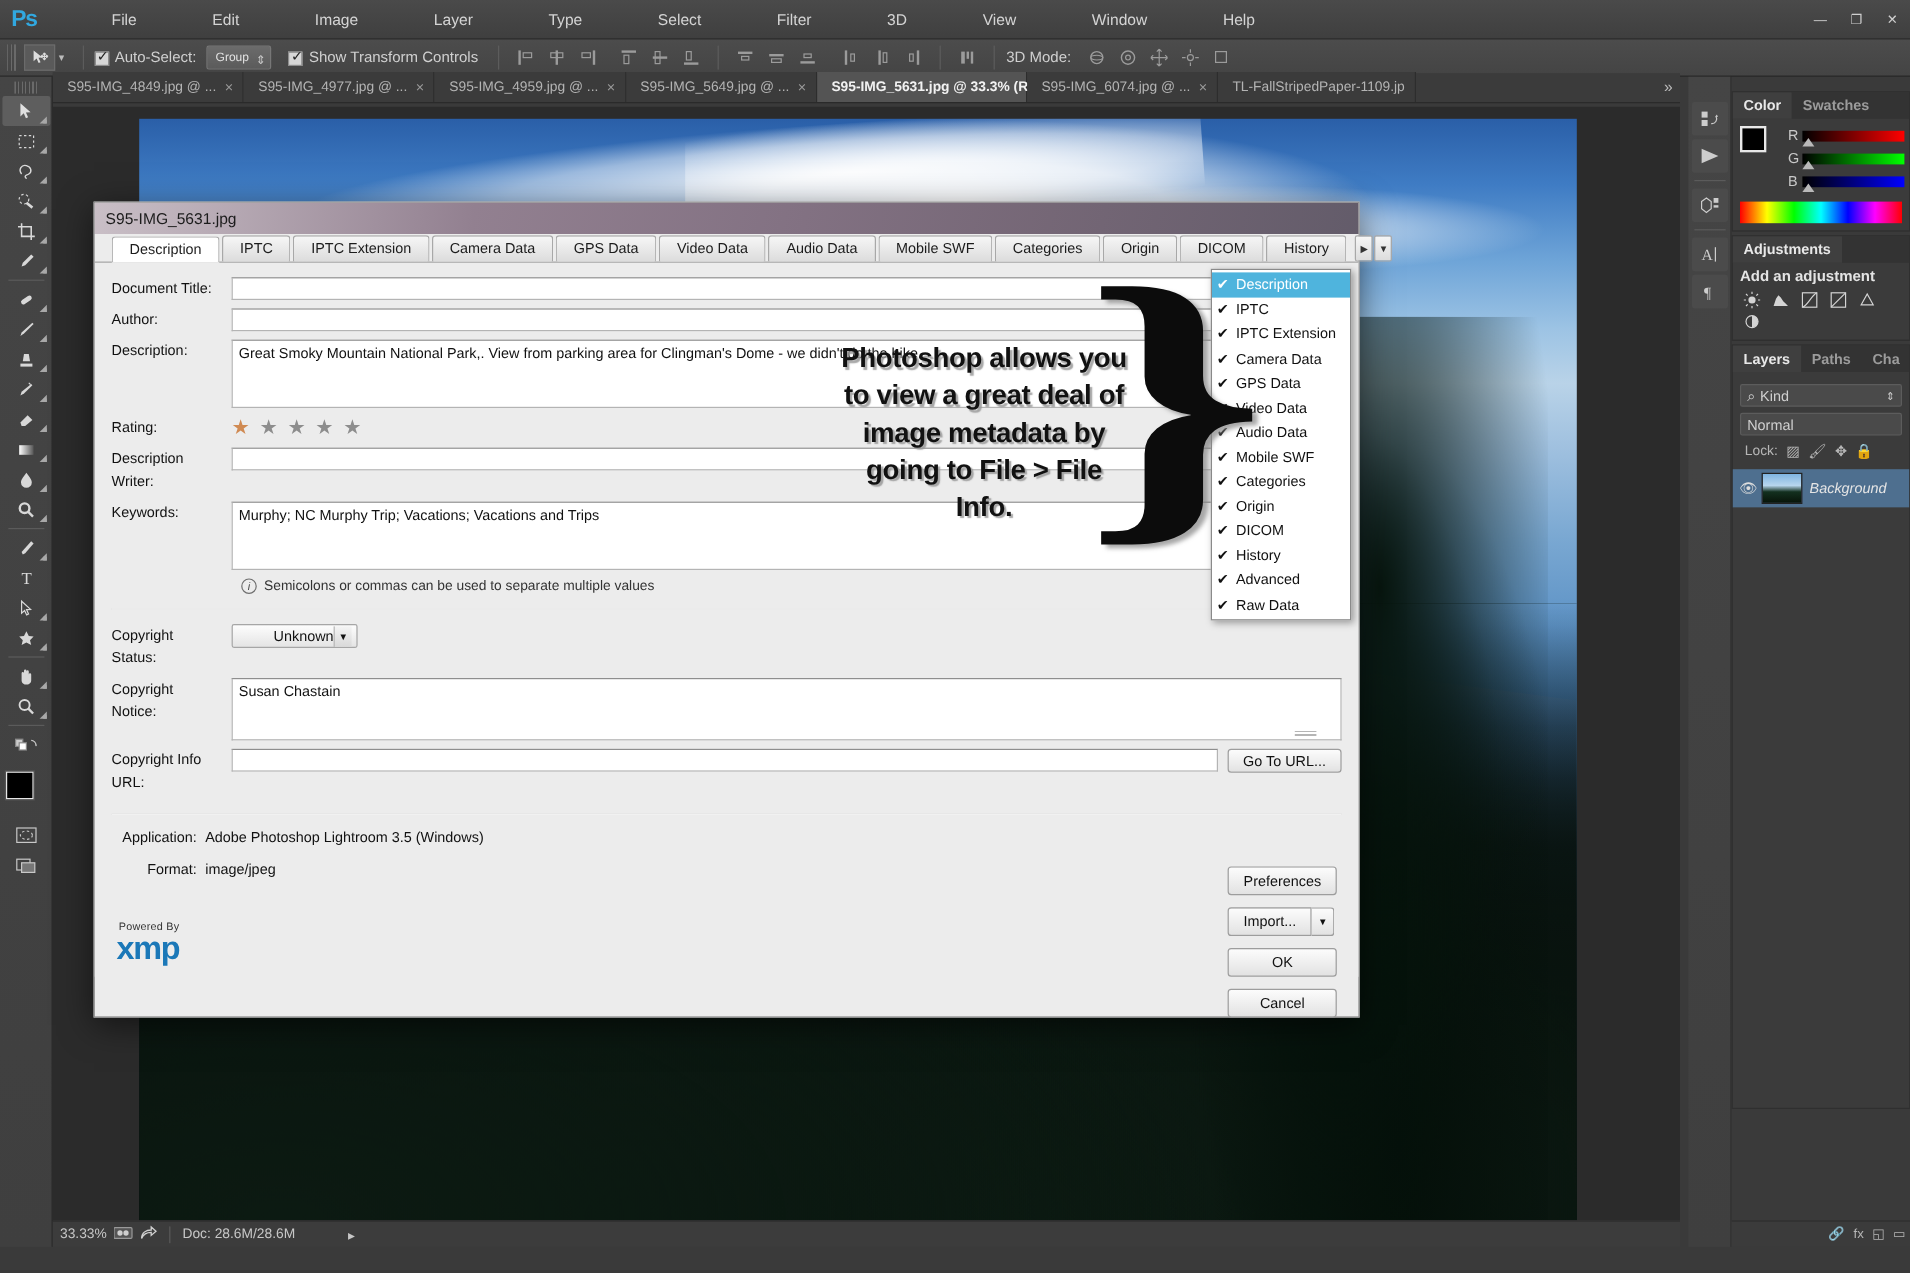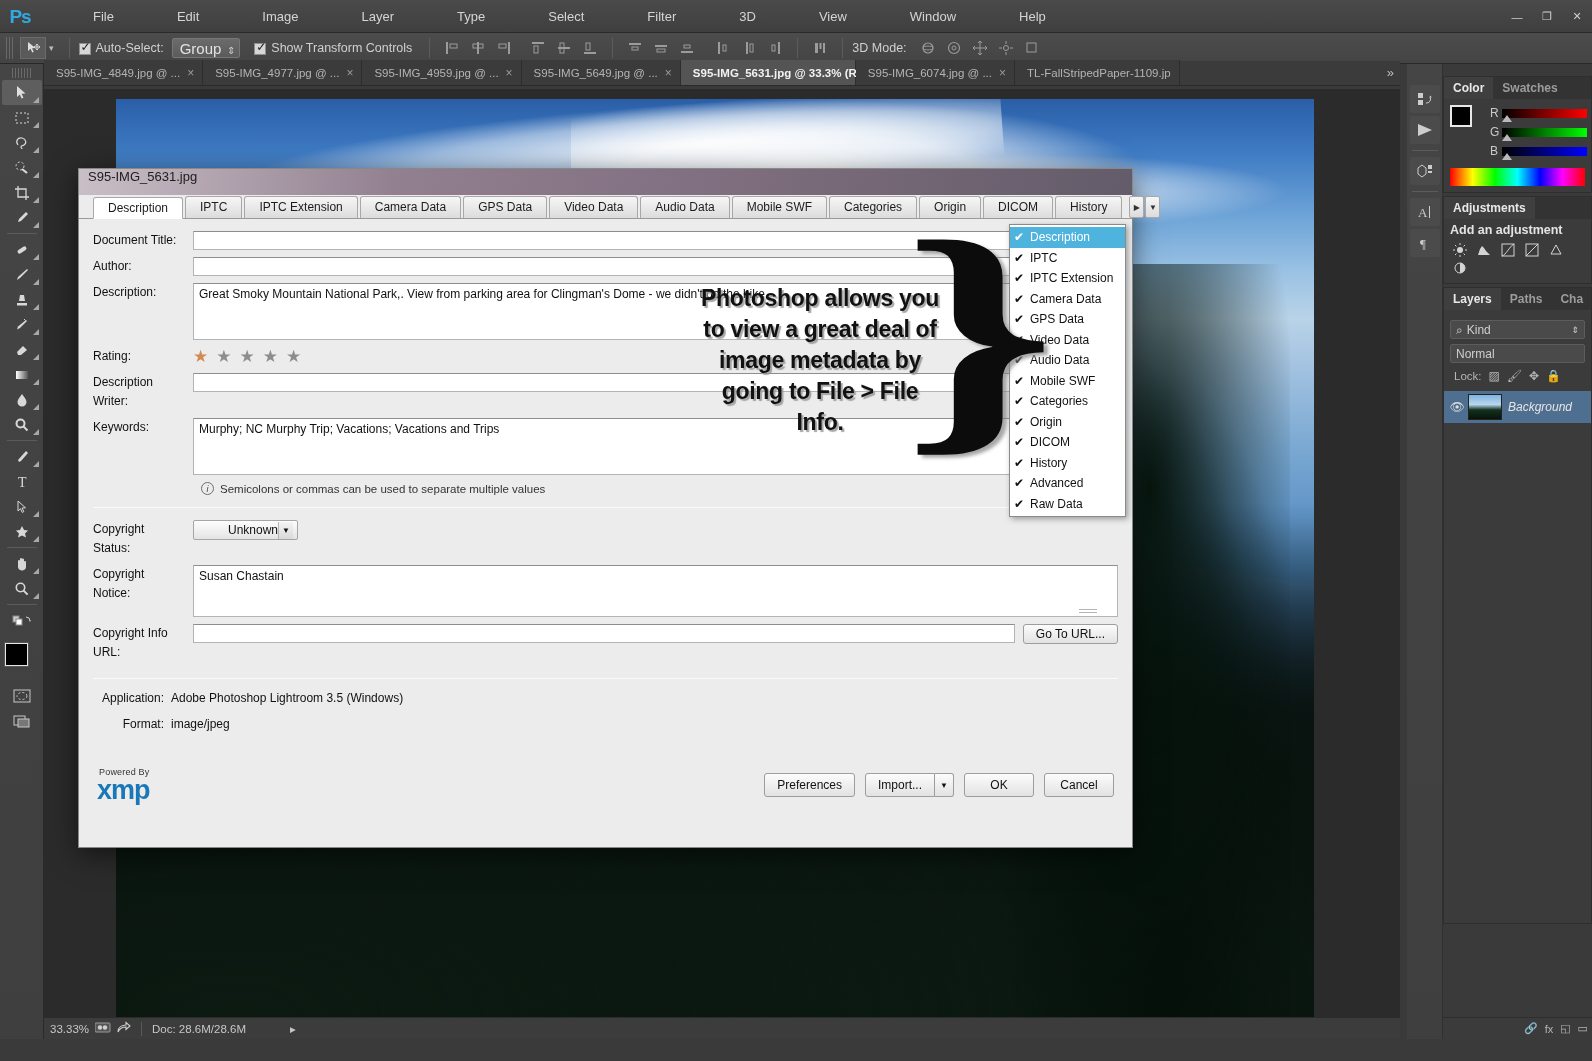--- a/index.html
+++ b/index.html
@@ -45,21 +45,21 @@
     display:flex; align-items:center; justify-content:center; color:#ddd; font-size:12px;
   }
   .ob-caret { margin: 0 6px 0 3px; color: #bbb; font-size: 9px; }
   .ob-sep { width:1px; height:20px; background:#5c5c5c; margin: 0 9px; }
   .chk { width:12px; height:12px; border:1px solid #8e8e8e; background:#d7d7d7; display:inline-block;
          position:relative; margin-right:5px; vertical-align:middle; }
   .chk::after { content:"✓"; position:absolute; left:1px; top:-4px; font-size:12px; color:#222; }
   .ob-label { color:#d0d0d0; font-size:12.5px; margin-right:8px; white-space:nowrap; }
   .ob-select {
     height:20px; background: linear-gradient(#6b6b6b,#5b5b5b); border:1px solid #777;
-    color:#e2e2e2; font-size:15px; padding:0 18px 0 7px; line-height:19px; position:relative;
+    color:#e2e2e2; font-size:10px; padding:0 18px 0 7px; line-height:19px; position:relative;
     border-radius:2px;
   }
   .ob-select::after { content:"⇕"; position:absolute; right:4px; top:2px; font-size:10px; color:#ccc; }
   .align-icon { width:20px; height:20px; margin:0 3px; display:flex; align-items:center; justify-content:center;
      color:#9b9b9b; }
   .align-icon svg { display:block; }
 
   
   .tabbar {
     position:absolute; left:44px; top:61px; width: 1356px; height:25px;
@@ -186,21 +186,21 @@
   .pf-ic { margin-left:7px; }
 
   
   .dialog {
     position:absolute; left:78px; top:168px; width:1055px; height:680px;
     background:#ececec; border:1px solid #888;
     box-shadow: 0 6px 26px rgba(0,0,0,.55);
   }
   .dlg-titlebar {
     height:26px; background: linear-gradient(to bottom, rgba(255,255,255,.42), rgba(255,255,255,.05));
-    display:flex; align-items:flex-start; padding-left:9px;
+    display:flex; align-items:center; padding-left:9px;
     color:#1a1a1a; font-size:13px;
     
   }
   .dlg-titlebar-bg {
     position:absolute; left:0; top:0; width:100%; height:26px;
     background: linear-gradient(to right, #c7bcc4 0%, #8d7a8b 30%, #7d6b7d 55%, #6f6070 75%, #5c5463 100%);
     opacity:.95;
   }
   .dlg-title { position:relative; z-index:2; color:#1c1c1c; font-size:13px; }
   .tabs-strip {
@@ -260,21 +260,21 @@
   .meta-col { display:flex; flex-direction:column; }
   .meta-row { display:flex; margin-bottom:12px; font-size:12px; color:#111; }
   .meta-lbl { width:78px; text-align:right; padding-right:7px; flex:none; }
   .dlg-footer {
     position:absolute; left:0; bottom:0; width:100%; height:58px;
     display:flex; align-items:center; padding:0 18px;
   }
   .xmp { display:flex; flex-direction:column; }
   .xmp-top { font-size:9px; color:#333; letter-spacing:.2px; margin-left:2px; }
   .xmp-main { font-size:27px; font-weight:bold; color:#1b78b8; line-height:26px; letter-spacing:-1px; }
-  .footer-btns { margin-left:auto; display:flex; gap:10px; }
+  .footer-btns { margin-left:auto; display:flex; gap:10px;flex-direction:column; }
 
   
   .dropdown {
     position:absolute; left:1009px; top:224px; width:117px;
     background:#fff; border:1px solid #8a8a8a; box-shadow:2px 2px 6px rgba(0,0,0,.35);
     padding:2px 0; z-index:40;
   }
   .dd-item { display:flex; align-items:center; height:20.5px; font-size:12px; color:#111; padding-left:4px; }
   .dd-item.sel { background:#4fb4dd; color:#fff; }
   .dd-check { width:16px; font-size:12px; }

